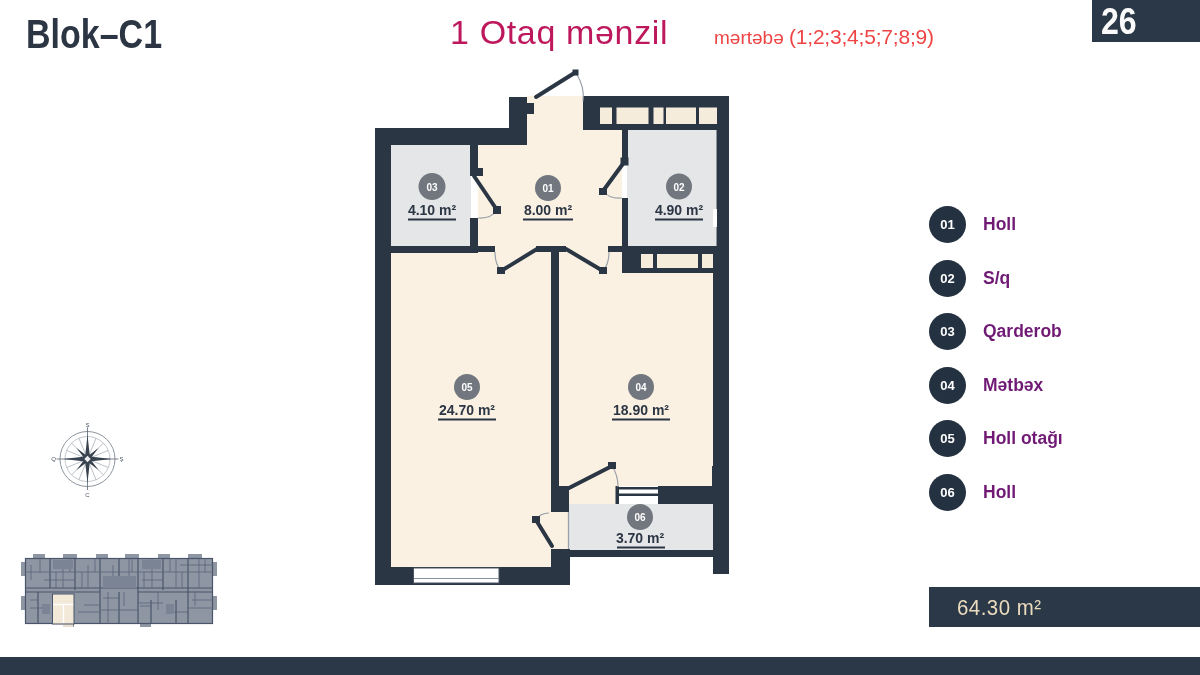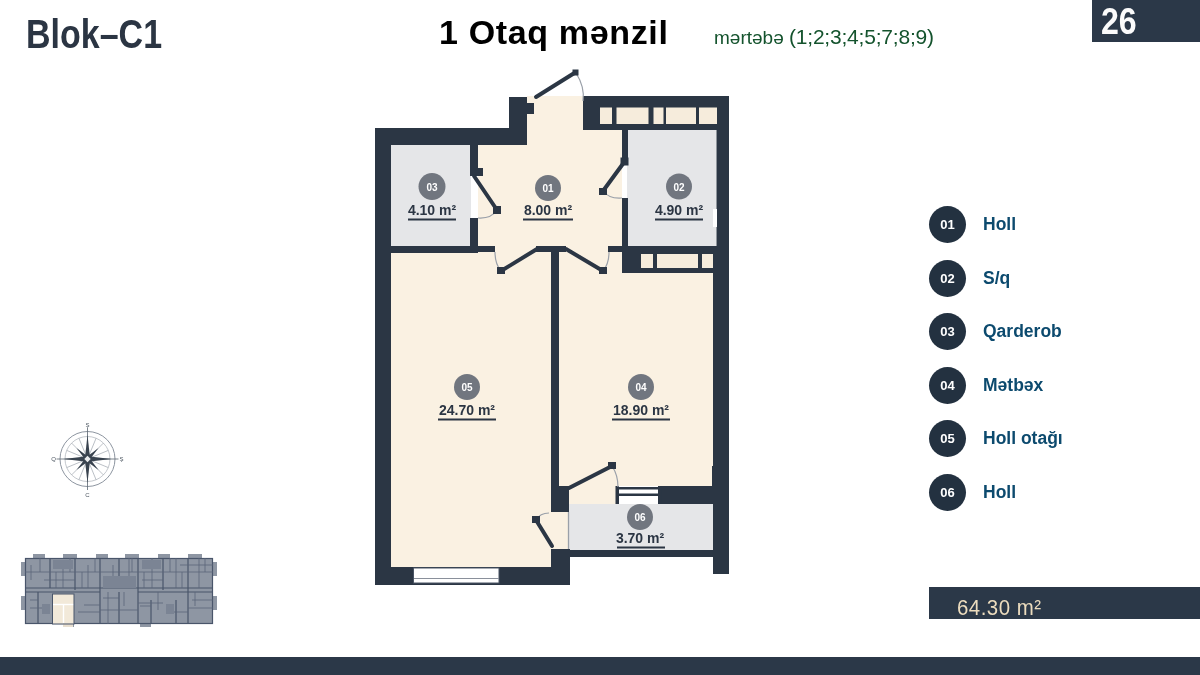--- a/index.html
+++ b/index.html
@@ -1,29 +1,29 @@
 <!DOCTYPE html>
 <html><head>
 <meta charset="utf-8">
 <style>
   html,body{margin:0;padding:0;}
   body{width:1200px;height:675px;position:relative;background:#ffffff;overflow:hidden;
        font-family:"Liberation Sans", sans-serif;}
   #blok{position:absolute;left:26px;top:12px;font-size:40px;font-weight:bold;color:#2b3543;transform:scaleX(0.85);transform-origin:0 0;}
-  #title{position:absolute;left:439px;top:13px;font-size:34px;font-weight:bold;color:#000000;letter-spacing:0.65px;}
-  #floors{position:absolute;left:714px;top:25px;font-size:19px;font-weight:500;color:#14532d;} #floors b{font-weight:500;font-size:21px;letter-spacing:-0.2px;}
+  #title{position:absolute;left:450px;top:13px;font-size:34px;font-weight:normal;color:#be185d;letter-spacing:0.65px;}
+  #floors{position:absolute;left:714px;top:25px;font-size:19px;font-weight:500;color:#ef4444;} #floors b{font-weight:500;font-size:21px;letter-spacing:-0.2px;}
   #num26{position:absolute;left:1092px;top:0;width:127px;height:42px;background:#2b3848;}
   #num26 span{position:absolute;left:9px;top:1px;font-size:36.5px;font-weight:bold;color:#fbfbfb;transform:scaleX(0.88);transform-origin:0 0;}
-  #areabox{position:absolute;left:929px;top:587px;width:271px;height:32px;background:#2b3848;}
+  #areabox{position:absolute;left:929px;top:587px;width:271px;height:40px;background:#2b3848;}
   #areabox span{position:absolute;left:28px;top:9px;font-size:21.5px;color:#ecdcbe;font-weight:500;letter-spacing:0.5px;transform:scaleX(0.95);transform-origin:0 0;}
   #bottombar{position:absolute;left:0;top:657px;width:1200px;height:18px;background:#2b3848;}
   .lrow{position:absolute;left:929px;width:260px;height:37px;}
   .lcirc{position:absolute;left:0;top:0;width:37px;height:37px;border-radius:50%;background:#233140;
          color:#fff;font-size:13px;font-weight:bold;text-align:center;line-height:37px;}
-  .llab{position:absolute;left:54px;top:8px;font-size:17.5px;font-weight:bold;color:#0c4a6e;}
+  .llab{position:absolute;left:54px;top:8px;font-size:17.5px;font-weight:bold;color:#701a75;}
 </style>
 </head>
 <body>
 <svg id="plan" width="1200" height="675" viewBox="0 0 1200 675" style="position:absolute;left:0;top:0">
 
   <g fill="#faf1e2">
     <rect x="478" y="143" width="144" height="106"></rect>
     <rect x="527" y="96" width="56" height="50"></rect>
     <rect x="583" y="128" width="39" height="20"></rect>
     <rect x="495" y="246" width="41" height="8"></rect>

